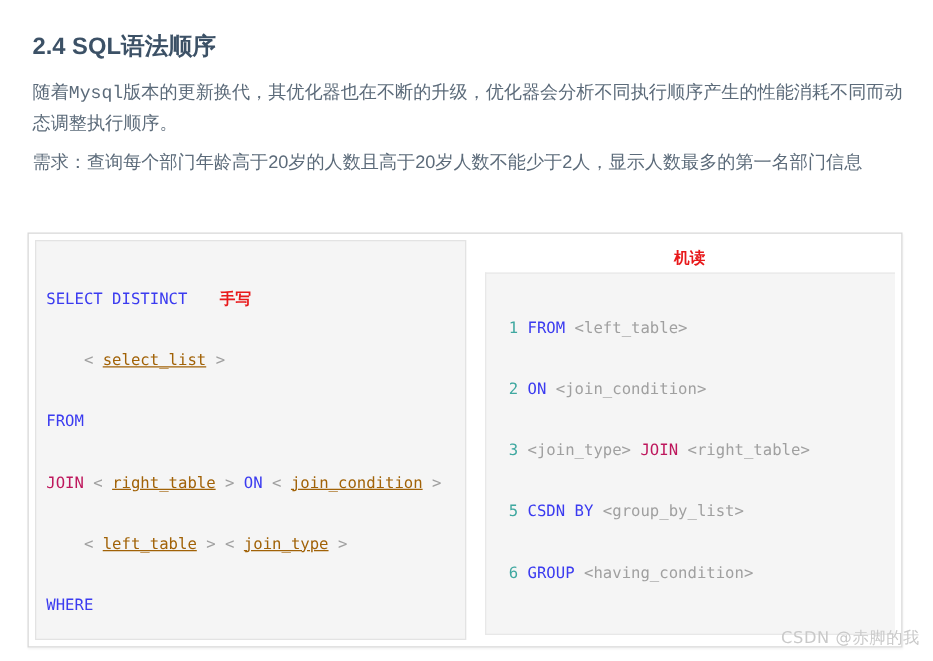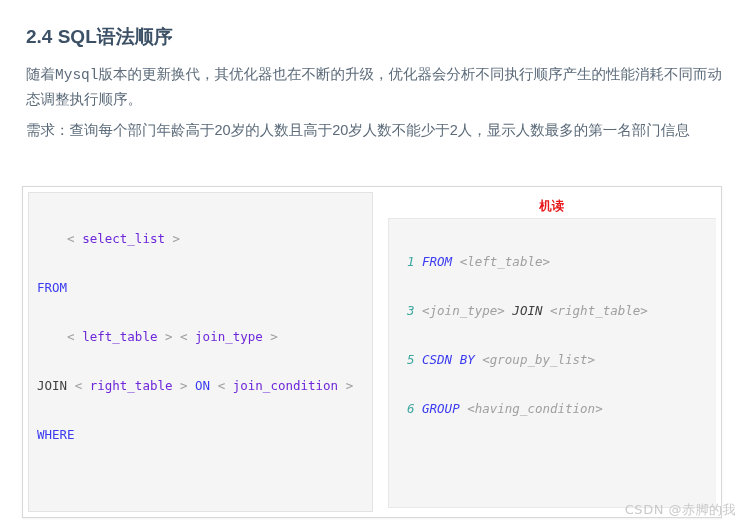--- a/index.html
+++ b/index.html
@@ -122,36 +122,36 @@
   
   .code {
     font-family: "DejaVu Sans Mono", "Liberation Mono", monospace;
     font-size: 12.5px;
     line-height: 24.5px;
     white-space: pre;
     color: #333333;
   }
 
   .kw       { color: #3b3bf0; }   
-  .dim      { color: #404040; text-align: center; }   
+  .dim      { color: #be185d; text-align: center; }   
   .ang      { color: #a0a0a0; }   
-  .ident    { color: #6d28d9; }
+  .ident    { color: #a16207; text-decoration: underline; }
   .lineno   { color: #3fa8a0; display: inline-block; width: 22px; text-align: right; }
 
   .inline-label {
     font-family: "DejaVu Sans", "Liberation Sans", sans-serif;
     font-size: 12.5px;
     font-weight: bold;
     color: #e8191b;
     padding-left: 26px;
   }
 
   .code-row { white-space: pre; }
 
-  .right-row { padding-left: 4px; font-style: italic; }
+  .right-row { padding-left: 4px; }
 
   
   .watermark {
     position: absolute;
     right: 10px;
     top: 501px;
     font-size: 13px;
     color: #c9c9c9;
     font-family: "DejaVu Sans", "Liberation Sans", sans-serif;
     white-space: nowrap;
@@ -165,43 +165,45 @@
 
   <h2 class="heading">2.4 SQL语法顺序</h2>
 
   <p class="para para-1">随着Mysql版本的更新换代，其优化器也在不断的升级，优化器会分析不同执行顺序产生的性能消耗不同而动态调整执行顺序。</p>
   <p class="para para-2">需求：查询每个部门年龄高于20岁的人数且高于20岁人数不能少于2人，显示人数最多的第一名部门信息</p>
 
   <div class="code-container">
 
     <div class="pane pane-left">
       <div class="code">
+<div class="code-row"><span class="kw">SELECT DISTINCT</span><span class="inline-label">手写</span></div>
 <div class="code-row">    <span class="ang">&lt;</span> <span class="ident">select_list</span> <span class="ang">&gt;</span></div>
 <div class="code-row"><span class="kw">FROM</span></div>
+<div class="code-row"><span class="dim">JOIN</span> <span class="ang">&lt;</span> <span class="ident">right_table</span> <span class="ang">&gt;</span> <span class="kw">ON</span> <span class="ang">&lt;</span> <span class="ident">join_condition</span> <span class="ang">&gt;</span></div>
 <div class="code-row">    <span class="ang">&lt;</span> <span class="ident">left_table</span> <span class="ang">&gt;</span> <span class="ang">&lt;</span> <span class="ident">join_type</span> <span class="ang">&gt;</span></div>
-<div class="code-row"><span class="dim">JOIN</span> <span class="ang">&lt;</span> <span class="ident">right_table</span> <span class="ang">&gt;</span> <span class="kw">ON</span> <span class="ang">&lt;</span> <span class="ident">join_condition</span> <span class="ang">&gt;</span></div>
 <div class="code-row"><span class="kw">WHERE</span></div>
 
 
 
 
 
 
 
 
       </div>
     </div>
 
     <div class="pane-gap"></div>
 
     <div class="pane pane-right">
       <div class="right-title">机读</div>
       <div class="right-codebg">
         <div class="code">
 <div class="code-row right-row"><span class="lineno">1</span> <span class="kw">FROM</span> <span class="ang">&lt;left_table&gt;</span></div>
+<div class="code-row right-row"><span class="lineno">2</span> <span class="kw">ON</span> <span class="ang">&lt;join_condition&gt;</span></div>
 <div class="code-row right-row"><span class="lineno">3</span> <span class="ang">&lt;join_type&gt;</span> <span class="dim">JOIN</span> <span class="ang">&lt;right_table&gt;</span></div>
 <div class="code-row right-row"><span class="lineno">5</span> <span class="kw">CSDN BY</span> <span class="ang">&lt;group_by_list&gt;</span></div>
 <div class="code-row right-row"><span class="lineno">6</span> <span class="kw">GROUP</span> <span class="ang">&lt;having_condition&gt;</span></div>
 
 
 
 
         </div>
       </div>
     </div>

